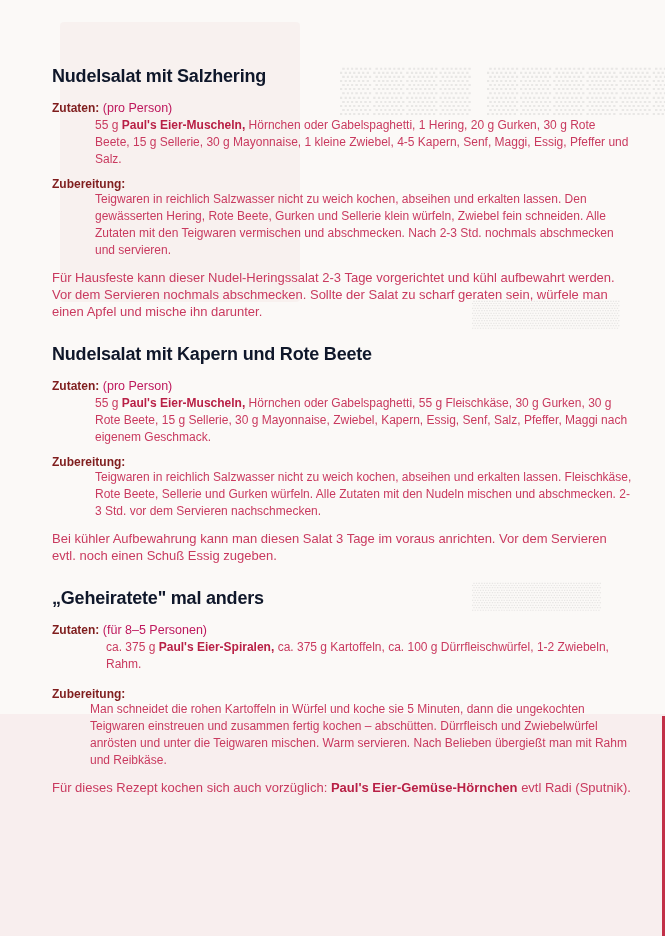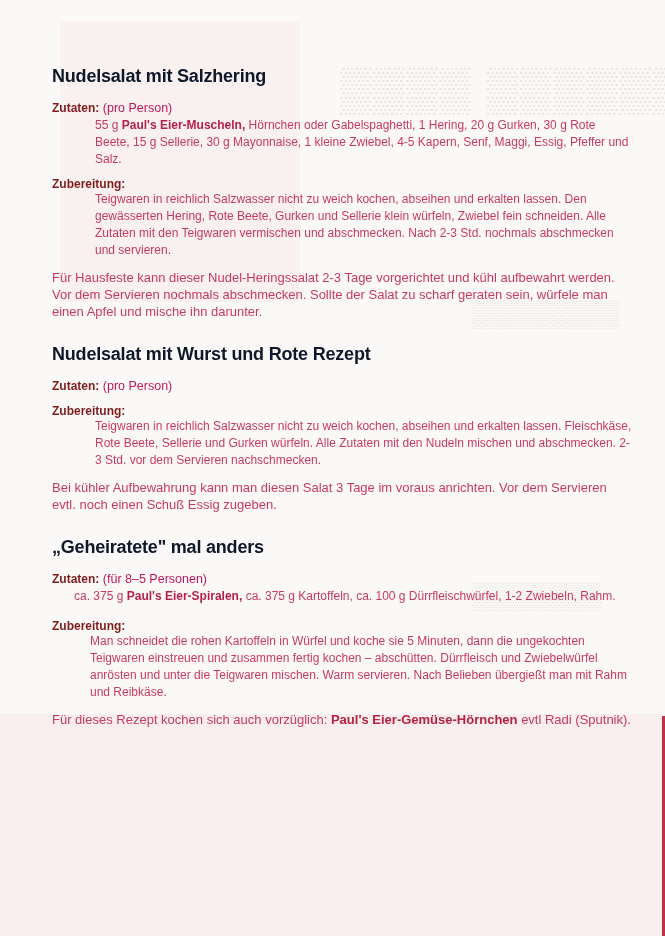--- a/index.html
+++ b/index.html
@@ -67,42 +67,43 @@
       <div class="indent"><span>55 g </span><b class="brand">Paul's Eier-Muscheln,</b><span> Hörnchen oder Gabelspaghetti, 1 Hering, 20 g Gurken, 30 g Rote Beete, 15 g Sellerie, 30 g Mayonnaise, 1 kleine Zwiebel, 4-5 Kapern, Senf, Maggi, Essig, Pfeffer und Salz.</span></div>
     </div>
     <div class="block">
       <div class="label">Zubereitung:</div>
       <div class="indent">Teigwaren in reichlich Salzwasser nicht zu weich kochen, abseihen und erkalten lassen. Den gewässerten Hering, Rote Beete, Gurken und Sellerie klein würfeln, Zwiebel fein schneiden. Alle Zutaten mit den Teigwaren vermischen und abschmecken. Nach 2-3 Std. nochmals abschmecken und servieren.</div>
     </div>
     <div class="para"><span>Für Hausfeste kann dieser Nudel-Heringssalat 2-3 Tage vorgerichtet und kühl aufbewahrt werden. Vor dem Servieren nochmals abschmecken. Sollte der Salat zu scharf geraten sein, würfele man einen Apfel und mische ihn darunter.</span></div>
   </section>
 
   <section class="recipe" style="margin-top:24px;">
-    <h2>Nudelsalat mit Wurst und Rote Rezept</h2>
+    <h2>Nudelsalat mit Kapern und Rote Beete</h2>
     <div class="block">
       <div class="head-row">
         <span class="label">Zutaten:</span>
         <span class="note">(pro Person)</span>
       </div>
+      <div class="indent"><span>55 g </span><b class="brand">Paul's Eier-Muscheln,</b><span> Hörnchen oder Gabelspaghetti, 55 g Fleischkäse, 30 g Gurken, 30 g Rote Beete, 15 g Sellerie, 30 g Mayonnaise, Zwiebel, Kapern, Essig, Senf, Salz, Pfeffer, Maggi nach eigenem Geschmack.</span></div>
     </div>
     <div class="block">
       <div class="label">Zubereitung:</div>
       <div class="indent">Teigwaren in reichlich Salzwasser nicht zu weich kochen, abseihen und erkalten lassen. Fleischkäse, Rote Beete, Sellerie und Gurken würfeln. Alle Zutaten mit den Nudeln mischen und abschmecken. 2-3 Std. vor dem Servieren nachschmecken.</div>
     </div>
     <div class="para"><span>Bei kühler Aufbewahrung kann man diesen Salat 3 Tage im voraus anrichten. Vor dem Servieren evtl. noch einen Schuß Essig zugeben.</span></div>
   </section>
 
   <section class="recipe" style="margin-top:24px;">
     <h2>„Geheiratete" mal anders</h2>
     <div class="block">
       <div class="head-row">
         <span class="label">Zutaten:</span>
         <span class="note">(für 8–5 Personen)</span>
       </div>
-      <div class="indent" style="margin-left:22px;"><span>ca. 375 g </span><b class="brand">Paul's Eier-Spiralen,</b><span> ca. 375 g Kartoffeln, ca. 100 g Dürrfleischwürfel, 1-2 Zwiebeln, Rahm.</span></div>
+      <div class="indent" style="margin-left:54px;"><span>ca. 375 g </span><b class="brand">Paul's Eier-Spiralen,</b><span> ca. 375 g Kartoffeln, ca. 100 g Dürrfleischwürfel, 1-2 Zwiebeln, Rahm.</span></div>
     </div>
     <div class="block" style="margin-top:14px;">
       <div class="label">Zubereitung:</div>
       <div class="indent" style="margin-left:38px;">Man schneidet die rohen Kartoffeln in Würfel und koche sie 5 Minuten, dann die ungekochten Teigwaren einstreuen und zusammen fertig kochen – abschütten. Dürrfleisch und Zwiebelwürfel anrösten und unter die Teigwaren mischen. Warm servieren. Nach Belieben übergießt man mit Rahm und Reibkäse.</div>
     </div>
     <div class="para"><span>Für dieses Rezept kochen sich auch vorzüglich: </span><b class="brand">Paul's Eier-Gemüse-Hörnchen</b><span> evtl Radi (Sputnik).</span></div>
   </section>
 
 </div>
 

